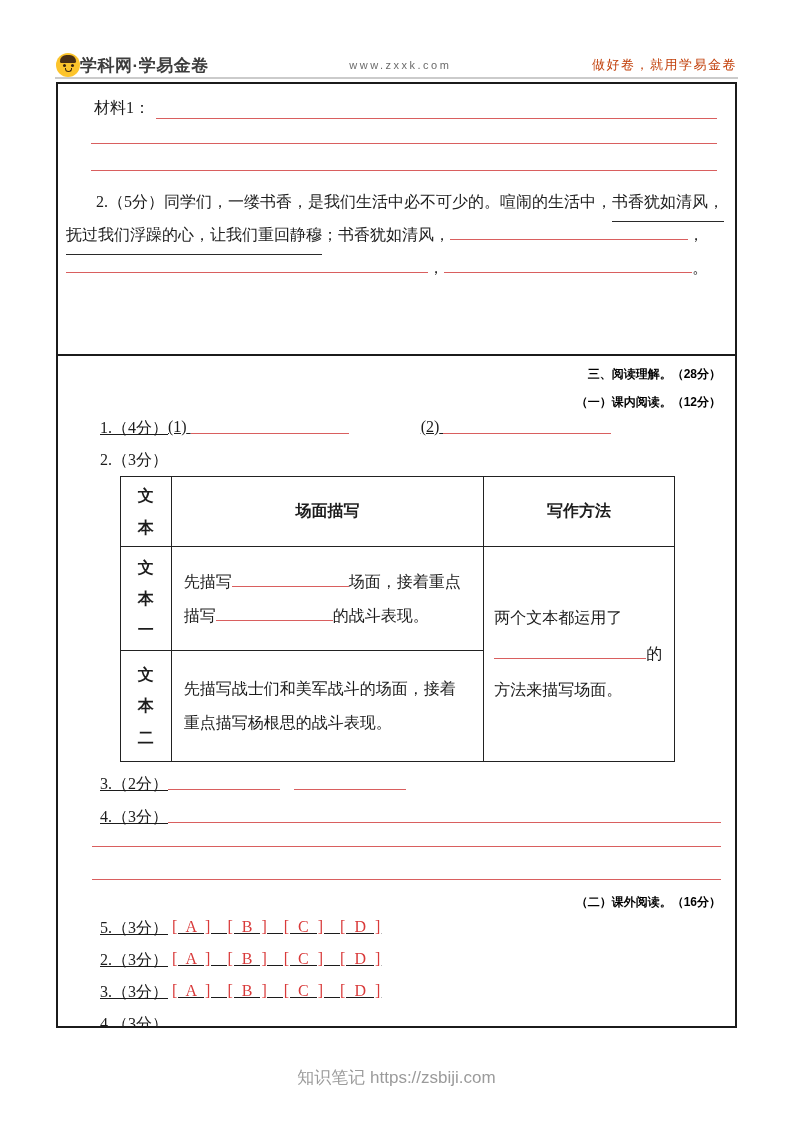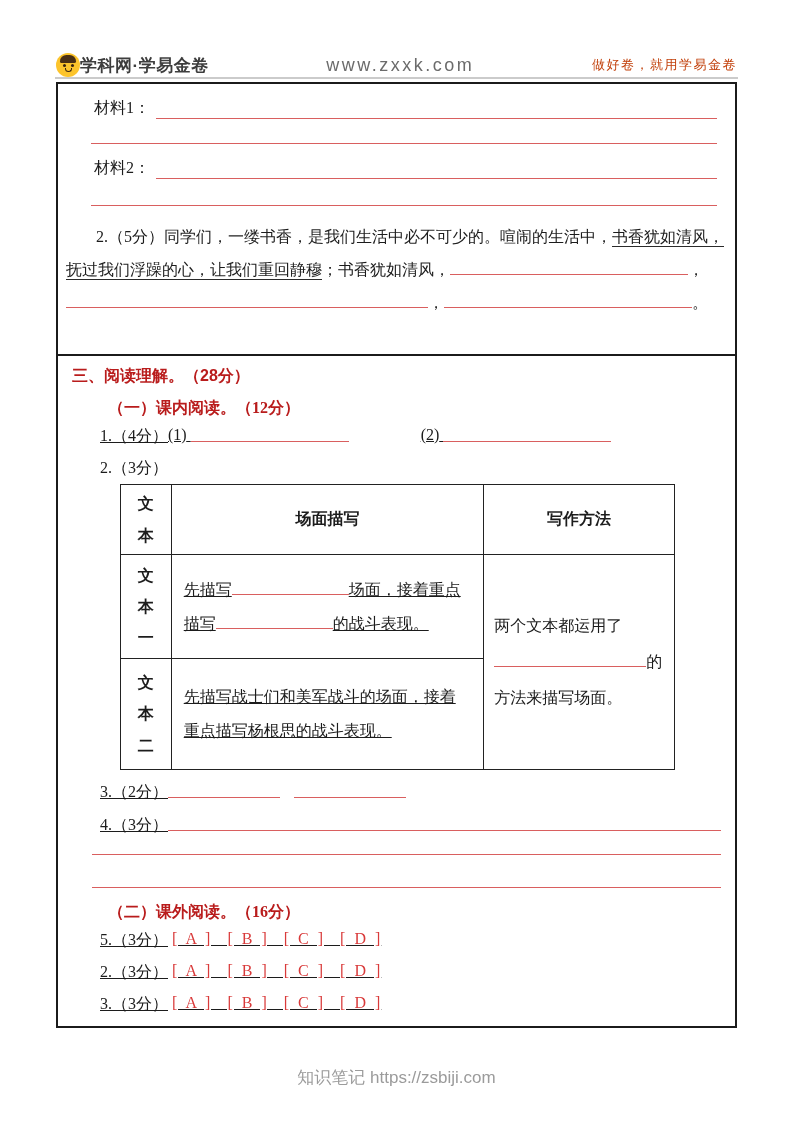--- a/index.html
+++ b/index.html
@@ -20,76 +20,76 @@
     width:24px; height:24px; border-radius:50%; background:#fcc42c;
     position:relative; overflow:hidden; flex:0 0 auto;
   }
   .logo .hair { position:absolute; top:2px; left:4px; width:16px; height:8px;
     background:#4a3015; border-radius:8px 8px 2px 2px; }
   .logo .eyes { position:absolute; top:11px; left:7px; width:3px; height:3px;
     border-radius:50%; background:#3a2410; box-shadow:8px 0 0 #3a2410; }
   .logo .mouth { position:absolute; top:15px; left:9px; width:7px; height:4px;
     border:1.5px solid #3a2410; border-top:none; border-radius:0 0 7px 7px; }
   .brand-text { font-weight:bold; font-size:17px; color:#3d3d3d; letter-spacing:.5px; }
-  .header-url { font-size:18px; color:#6b6b6b; letter-spacing:2.5px; }
+  .header-url { font-size:11px; color:#6b6b6b; letter-spacing:2.5px; }
   .header-slogan { font-size:13px; color:#c2410c; letter-spacing:1.5px; }
   .header-rule { position:absolute; left:55px; top:77px; width:683px; height:0;
     border-top:2px solid #cbcbcb; }
 
   
   .sheet {
     position:absolute; left:56px; top:82px; width:681px; height:946px;
     border:2px solid #1b1b1b; background:#fff; overflow:hidden;
   }
   .sec-top { height:270px; padding:13px 18px 0 8px; }
   .sec-divider { border-top:2px solid #1b1b1b; }
   .sec-reading { height:724px; padding:8px 14px 0 14px; }
 
   
   .blank { display:inline-block; border-bottom:1.5px solid #d95f5f; height:1em;
     vertical-align:baseline; }
   .blank.grow { flex:1; }
   .full-line { border-bottom:1.5px solid #d95f5f; }
-  .u-black { border-bottom:1.2px solid #2a2a2a; padding-bottom:1px; }
+  .u-black { border-bottom:1.2px solid #2a2a2a; padding-bottom:11px; }
 
   
   .mat-row { display:flex; align-items:flex-end; margin-left:28px; height:22px; }
   .mat-label { white-space:nowrap; margin-right:6px; }
   .mat-line1 { margin:24px 0 0 25px; height:0; }
   .mat-row2 { margin-top:13px; }
   .mat-line2 { margin:26px 0 0 25px; height:0; }
 
   
   .para { margin:14px -2px 0 0; line-height:33px; }
   .para .l1 { text-indent:30px; white-space:nowrap; }
   .para .l2, .para .l3 { white-space:nowrap; }
 
   
   .h1, .h2 {
     font-family:"Liberation Sans","DejaVu Sans",sans-serif;
-    font-weight:bold; font-size:16px; color:#b91c1c;
+    font-weight:bold; font-size:12px; color:#000000;text-align:right;
   }
   .h1 { margin-top:2px; }
-  .h2 { margin:11px 0 0 36px;font-family:Liberation Serif, serif; }
+  .h2 { margin:11px 0 0 36px; }
   .qrow { margin:7px 0 0 28px; display:flex; height:26px;text-decoration:underline; }
   .qrow .qlabel { white-space:nowrap; }
   .q2label { margin:6px 0 0 28px; height:22px; }
 
   
   table.scene {
     border-collapse:collapse; margin:4px 0 0 48px; width:555px;
     table-layout:fixed;
   }
   table.scene td { border:1.5px solid #222; vertical-align:middle; }
   .col1 { width:50px; } .col2 { width:308px; } .col3 { width:188px; }
   .vlabel { width:18px; margin:0 auto; word-break:break-all; text-align:center;
     line-height:1.95; font-weight:bold; font-size:16px; }
   .th-cell { text-align:center; font-weight:bold;
     font-family:"Liberation Sans","DejaVu Sans",sans-serif; }
-  .cell-desc { padding:6px 12px; line-height:34px;text-decoration:underline; }
+  .cell-desc { padding:6px 12px; line-height:34px; }
   .cell-method { padding:6px 10px; line-height:36px; }
   .r-head { height:70px; } .r-one { height:104px; } .r-two { height:111px; }
 
   .fline-1 { margin:0 0 0 20px; height:14px; }
   .fline-2 { margin-left:20px; height:33px; }
   .fline-3 { margin-left:20px; height:17px; }
   .h2b { margin-top:14px; }
   .choices { color:#d93a3a; white-space:pre; letter-spacing:1px; word-spacing:3px;
     margin-left:4px; }
   .q3row .blank.b1 { width:112px; } .q3row .blank.b2 { width:112px; margin-left:14px; }
@@ -127,24 +127,20 @@
 
 <div class="sheet">
 
   <section class="sec-top">
     <div class="mat-row">
       <span class="mat-label">材料1：</span>
       <span class="blank grow"></span>
     </div>
     <div class="full-line mat-line1"></div>
 
-    <div class="mat-row mat-row2">
-      <span class="mat-label">材料2：</span>
-      <span class="blank grow"></span>
-    </div>
     <div class="full-line mat-line2"></div>
 
     <div class="para">
       <div class="l1">
         <span>2.（5分）同学们，一缕书香，是我们生活中必不可少的。喧闹的生活中，</span><span class="u-black">书香犹如清风，</span>
       </div>
       <div class="l2">
         <span class="u-black">抚过我们浮躁的心，让我们重回静穆</span><span>；书香犹如清风，</span><span class="blank bl-a"></span><span>，</span>
       </div>
       <div class="l3">

